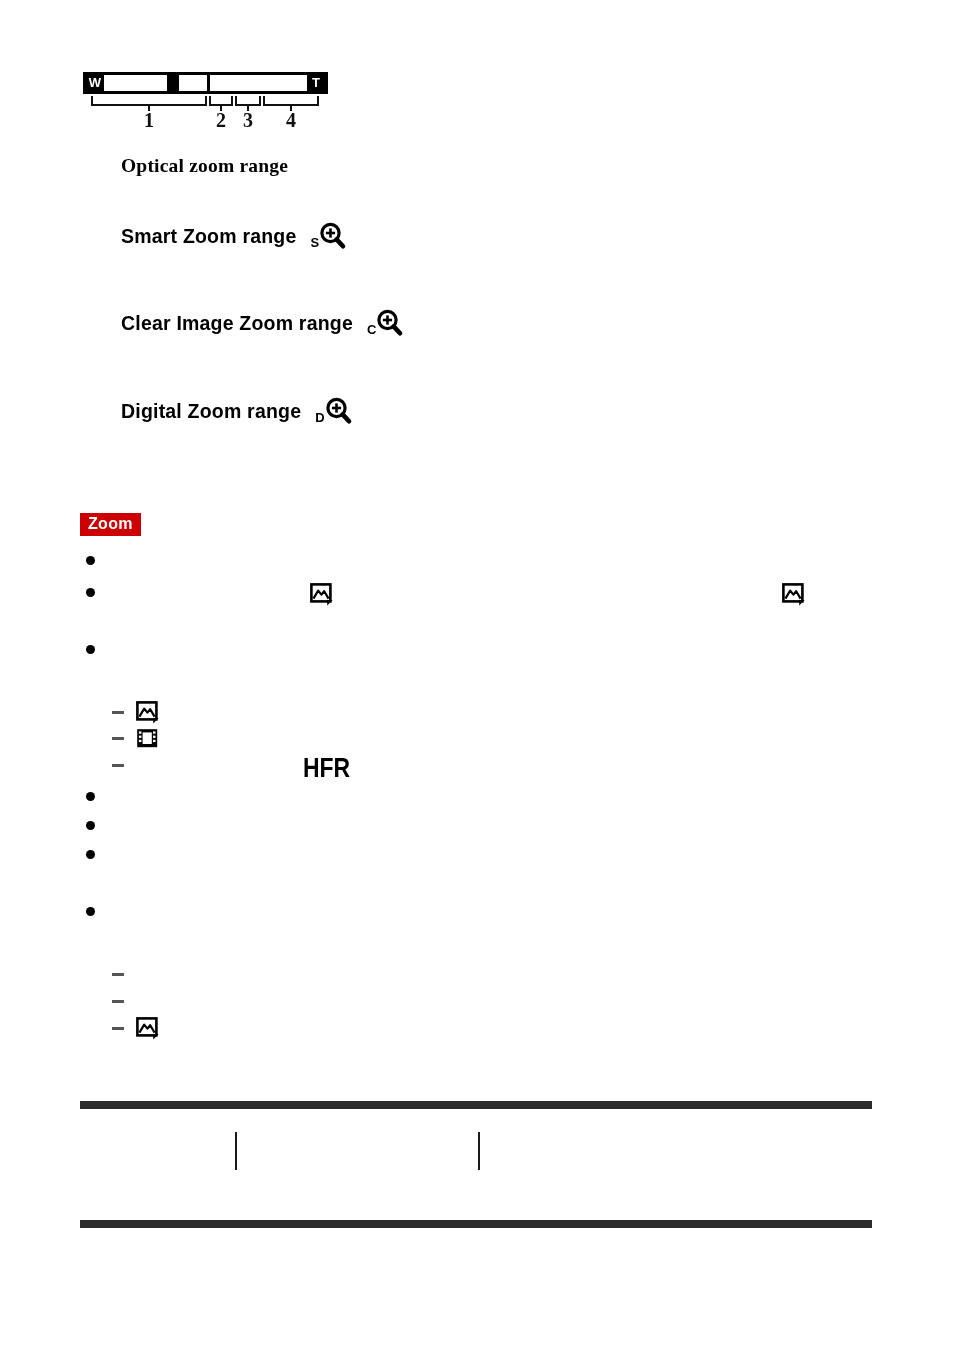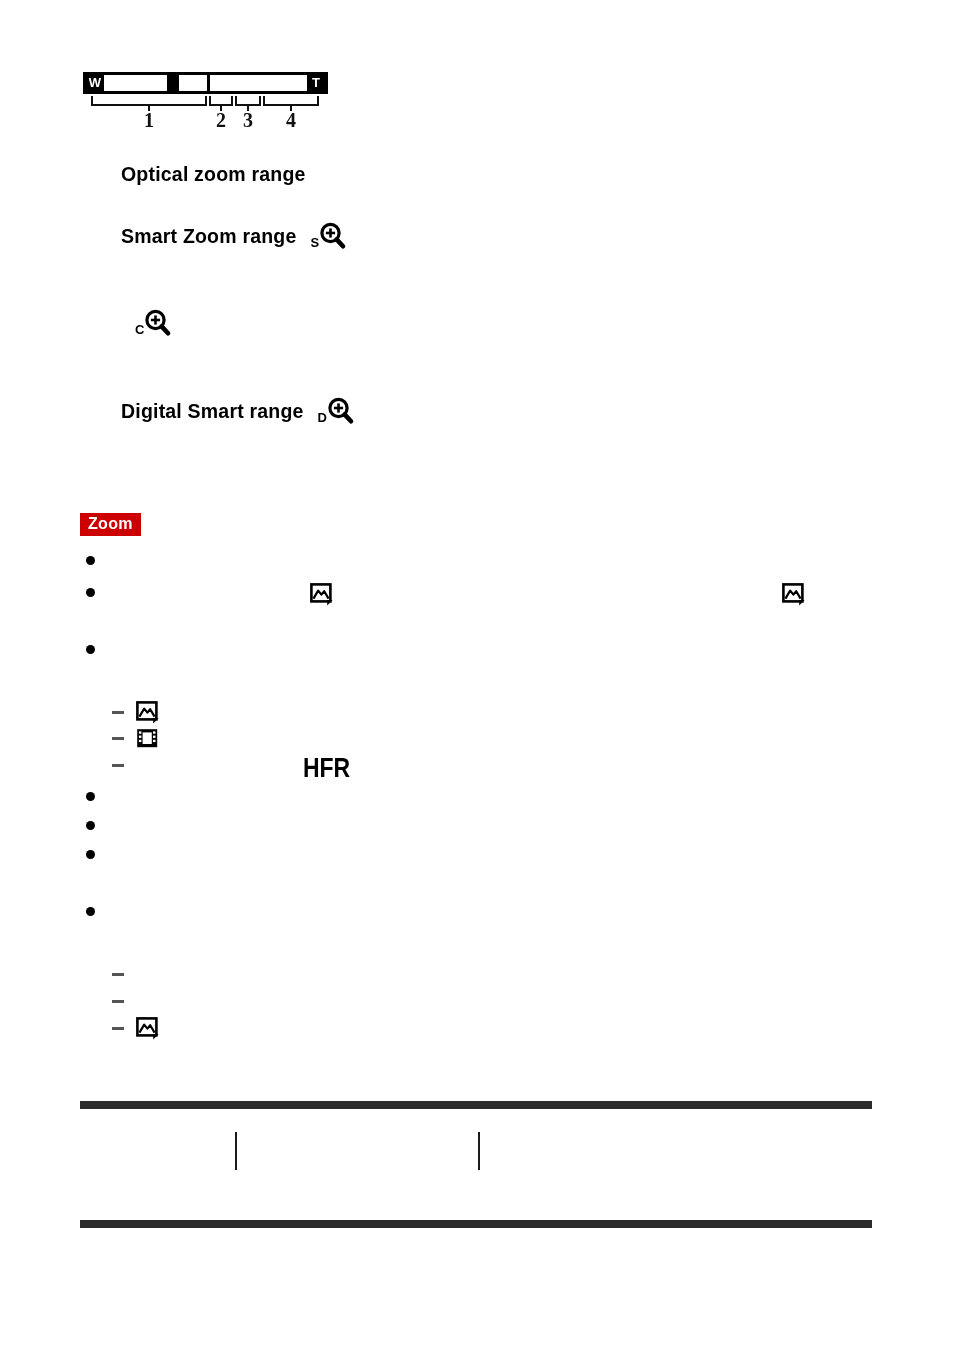--- a/index.html
+++ b/index.html
@@ -226,51 +226,52 @@
         <span class="stem"></span>
       </div>
   </div>
 
   <div class="num" style="left:56px;">1</div>
   <div class="num" style="left:128px;">2</div>
   <div class="num" style="left:155px;">3</div>
   <div class="num" style="left:198px;">4</div>
 </div>
 
-<div class="legend-row" style="left:121px; top:163px;">
+<div class="legend-row" style="left:121px; top:155px;font-family:Liberation Serif, serif;">
   <span class="legend-label">Optical zoom range</span>
 </div>
 
 <div class="legend-row" style="left:121px; top:221px;">
   <span class="legend-label">Smart Zoom range</span>
   <span class="zoom-icon">
     <span class="sub">S</span>
     <svg width="30" height="30" viewBox="0 0 30 30" aria-hidden="true">
       <circle cx="12.5" cy="12" r="8.6" fill="#fff" stroke="#000" stroke-width="3.2"></circle>
       <line x1="12.5" y1="7.4" x2="12.5" y2="16.6" stroke="#000" stroke-width="2.6"></line>
       <line x1="7.9" y1="12" x2="17.1" y2="12" stroke="#000" stroke-width="2.6"></line>
       <line x1="18.6" y1="18.4" x2="25" y2="25.3" stroke="#000" stroke-width="4.6" stroke-linecap="round"></line>
     </svg>
   </span>
 </div>
 
 <div class="legend-row" style="left:121px; top:308px;">
+  <span class="legend-label">Clear Image Zoom range</span>
   <span class="zoom-icon">
     <span class="sub">C</span>
     <svg width="30" height="30" viewBox="0 0 30 30" aria-hidden="true">
       <circle cx="12.5" cy="12" r="8.6" fill="#fff" stroke="#000" stroke-width="3.2"></circle>
       <line x1="12.5" y1="7.4" x2="12.5" y2="16.6" stroke="#000" stroke-width="2.6"></line>
       <line x1="7.9" y1="12" x2="17.1" y2="12" stroke="#000" stroke-width="2.6"></line>
       <line x1="18.6" y1="18.4" x2="25" y2="25.3" stroke="#000" stroke-width="4.6" stroke-linecap="round"></line>
     </svg>
   </span>
 </div>
 
 <div class="legend-row" style="left:121px; top:396px;">
-  <span class="legend-label">Digital Smart range</span>
+  <span class="legend-label">Digital Zoom range</span>
   <span class="zoom-icon">
     <span class="sub">D</span>
     <svg width="30" height="30" viewBox="0 0 30 30" aria-hidden="true">
       <circle cx="12.5" cy="12" r="8.6" fill="#fff" stroke="#000" stroke-width="3.2"></circle>
       <line x1="12.5" y1="7.4" x2="12.5" y2="16.6" stroke="#000" stroke-width="2.6"></line>
       <line x1="7.9" y1="12" x2="17.1" y2="12" stroke="#000" stroke-width="2.6"></line>
       <line x1="18.6" y1="18.4" x2="25" y2="25.3" stroke="#000" stroke-width="4.6" stroke-linecap="round"></line>
     </svg>
   </span>
 </div>

